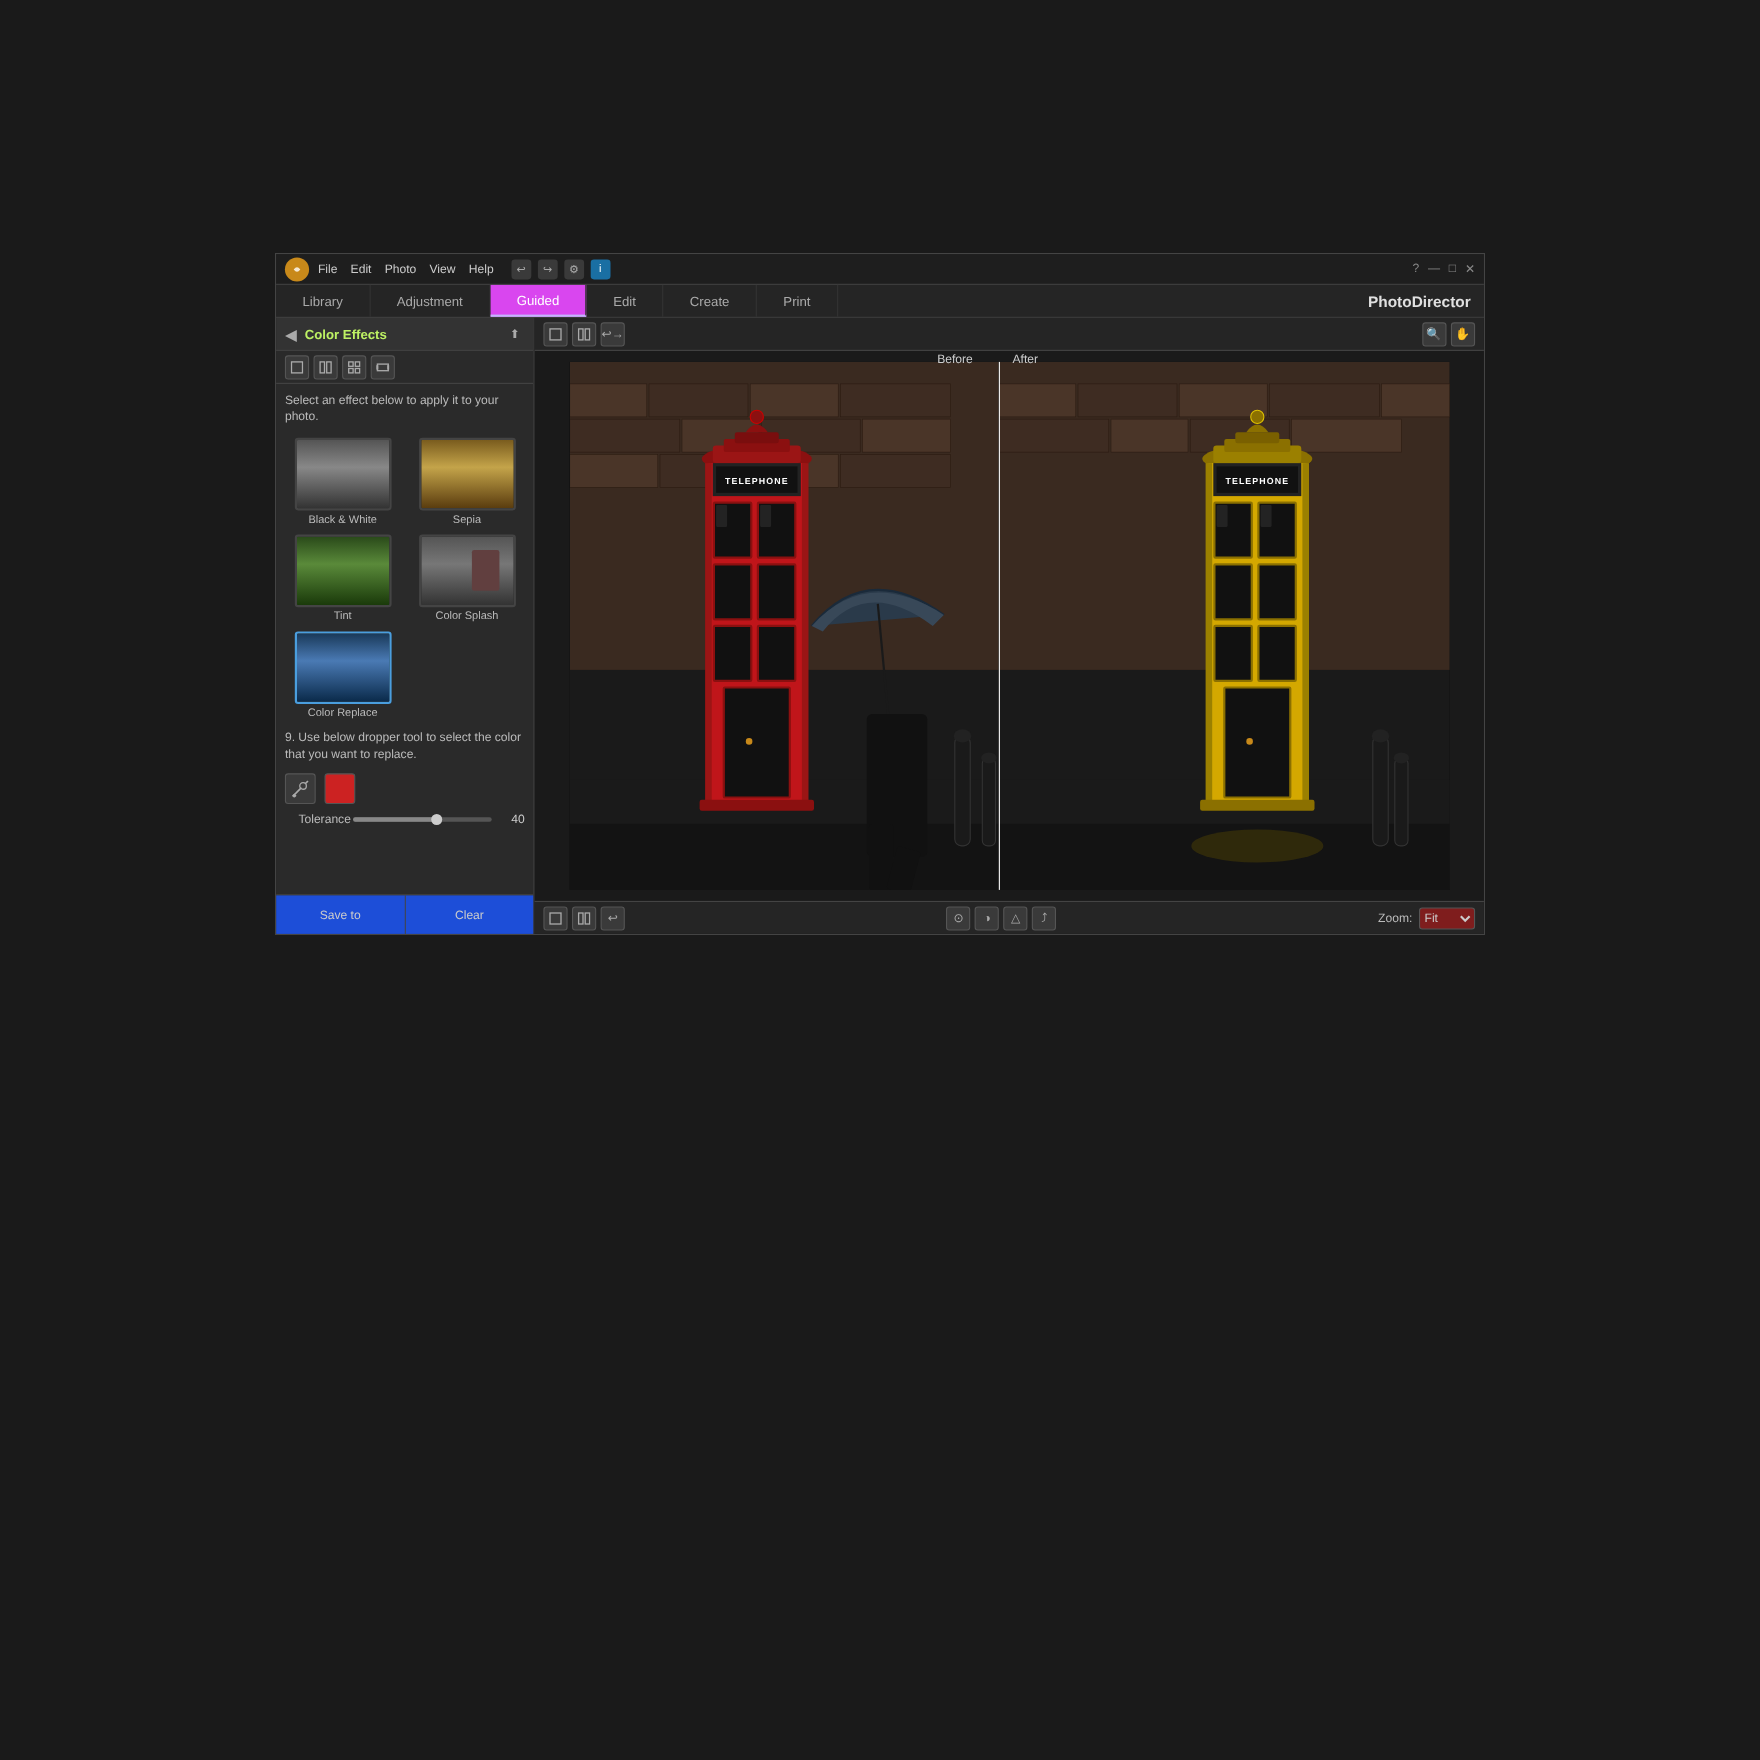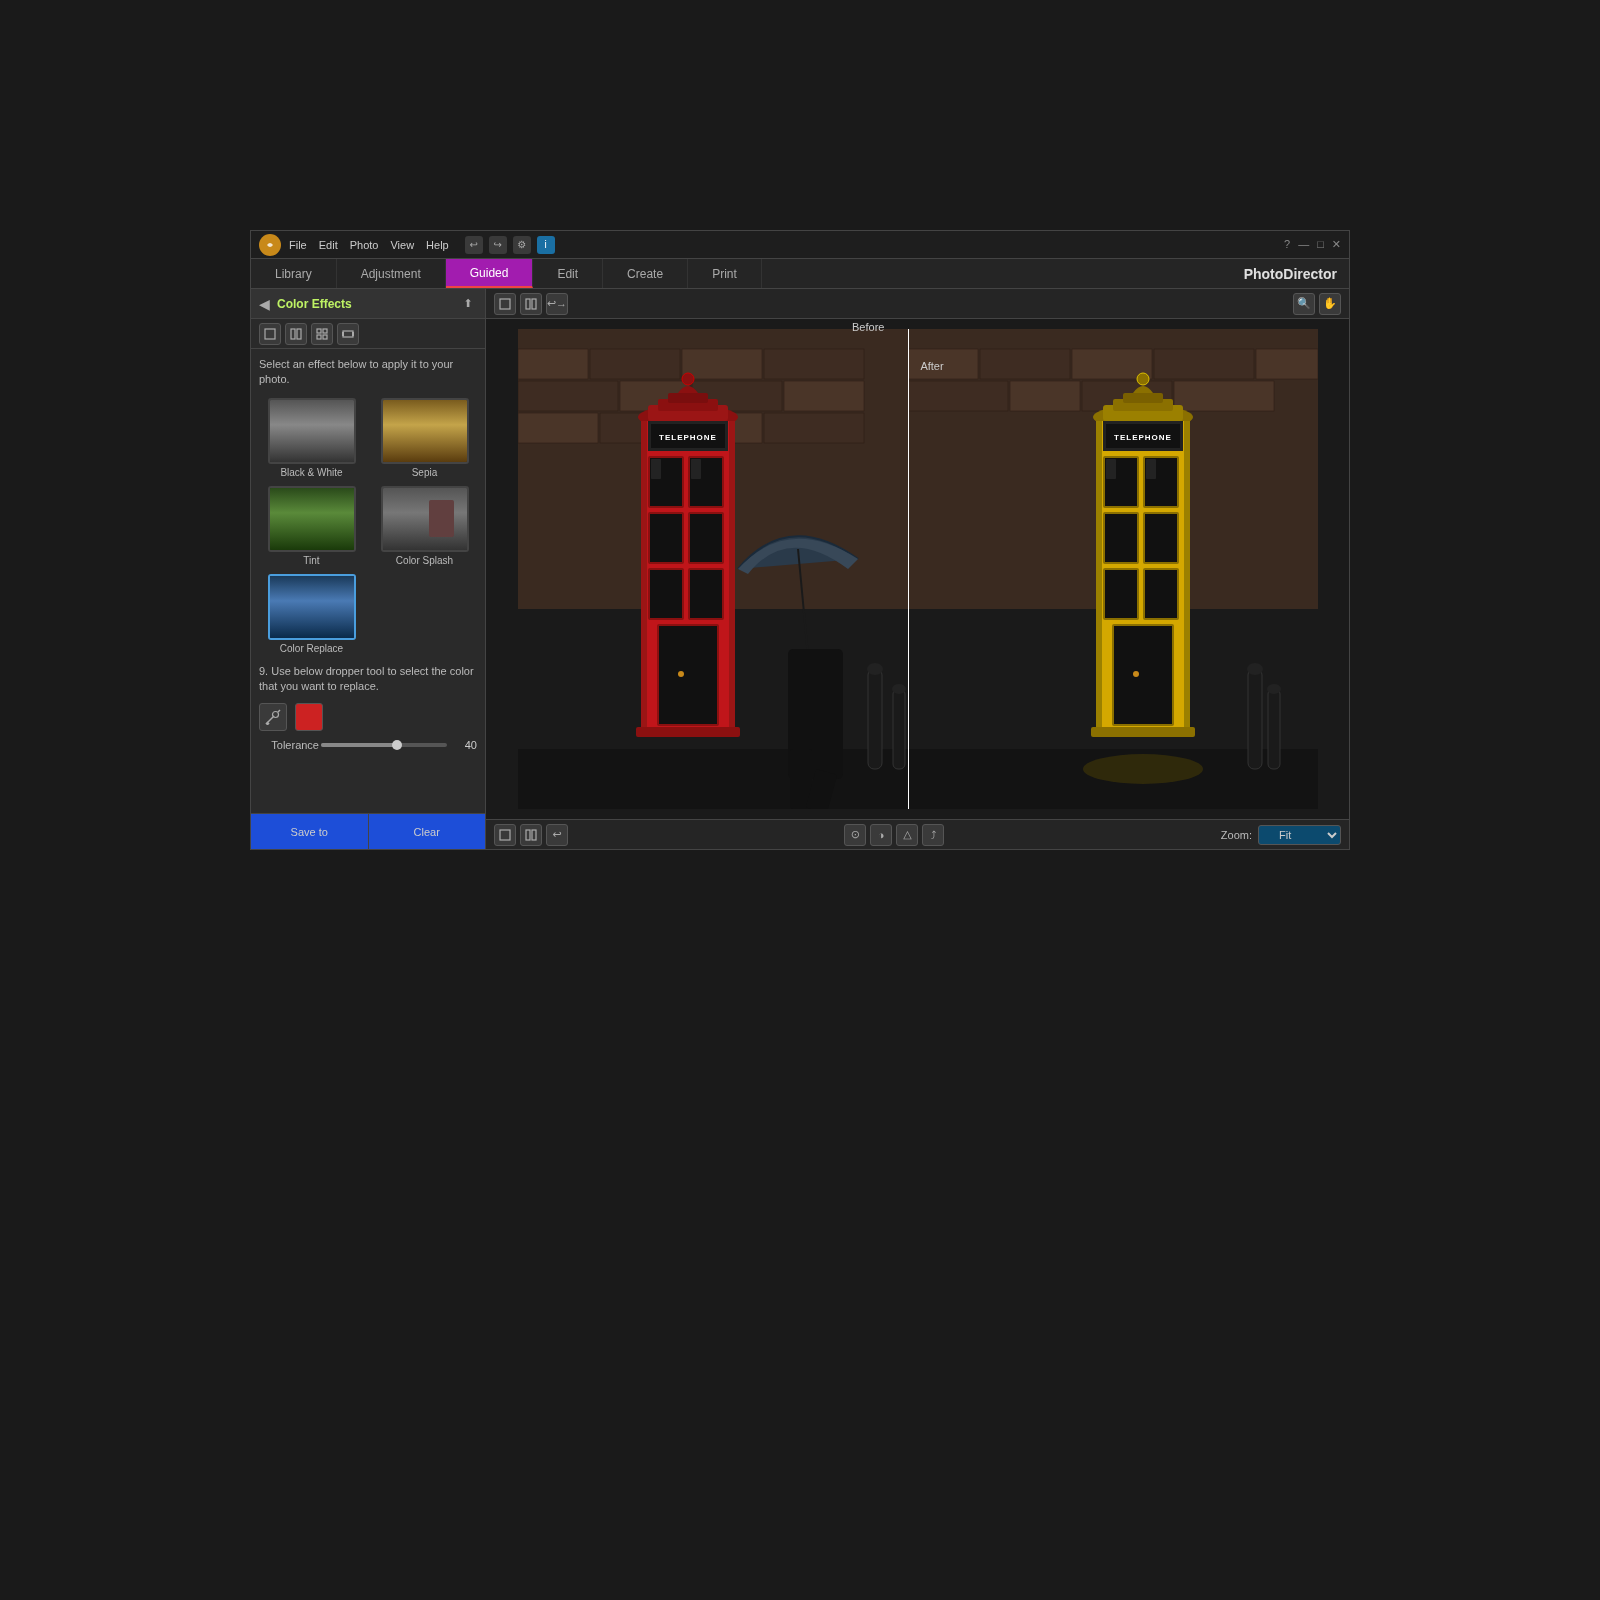--- a/index.html
+++ b/index.html
@@ -94,23 +94,23 @@
     .nav-tab {
       padding: 0 24px;
       display: flex;
       align-items: center;
       font-size: 12px;
       color: #aaa;
       cursor: pointer;
       border-right: 1px solid #333;
     }
     .nav-tab.active {
-      background: #a21caf;
+      background: #d946ef;
       color: #fff;
-      border-bottom: 2px solid #ef4444;
+      border-bottom: 2px solid #c4b5fd;
     }
     .app-title {
       margin-left: auto;
       padding-right: 12px;
       display: flex;
       align-items: center;
       color: #e0e0e0;
       font-size: 14px;
       font-weight: bold;
     }
@@ -409,21 +409,21 @@
       display: flex;
       pointer-events: none;
       z-index: 10;
     }
     .before-label, .after-label {
       font-size: 11px;
       color: #ccc;
       padding: 2px 6px;
     }
     .before-label { margin-left: 360px; }
-    .after-label { margin-left: 24px; margin-top: 39px; }
+    .after-label { margin-left: 24px; }
 
     
     .image-canvas {
       flex: 1;
       position: relative;
       overflow: hidden;
       display: flex;
       align-items: center;
       justify-content: center;
     }
@@ -493,25 +493,25 @@
     }
     .zoom-control {
       margin-left: auto;
       display: flex;
       align-items: center;
       gap: 6px;
       font-size: 11px;
       color: #bbb;
     }
     .zoom-dropdown {
-      background: #0c4a6e;
+      background: #7f1d1d;
       border: 1px solid #555;
       color: #ccc;
       font-size: 11px;
-      padding: 2px 16px;
+      padding: 2px 0;
       border-radius: 3px;
       cursor: pointer;
     }
 
     
     .mini-booth-bw {
       background: linear-gradient(to bottom, #555 0%, #888 40%, #333 100%);
       filter: grayscale(1);
       width: 100%;
       height: 100%;

